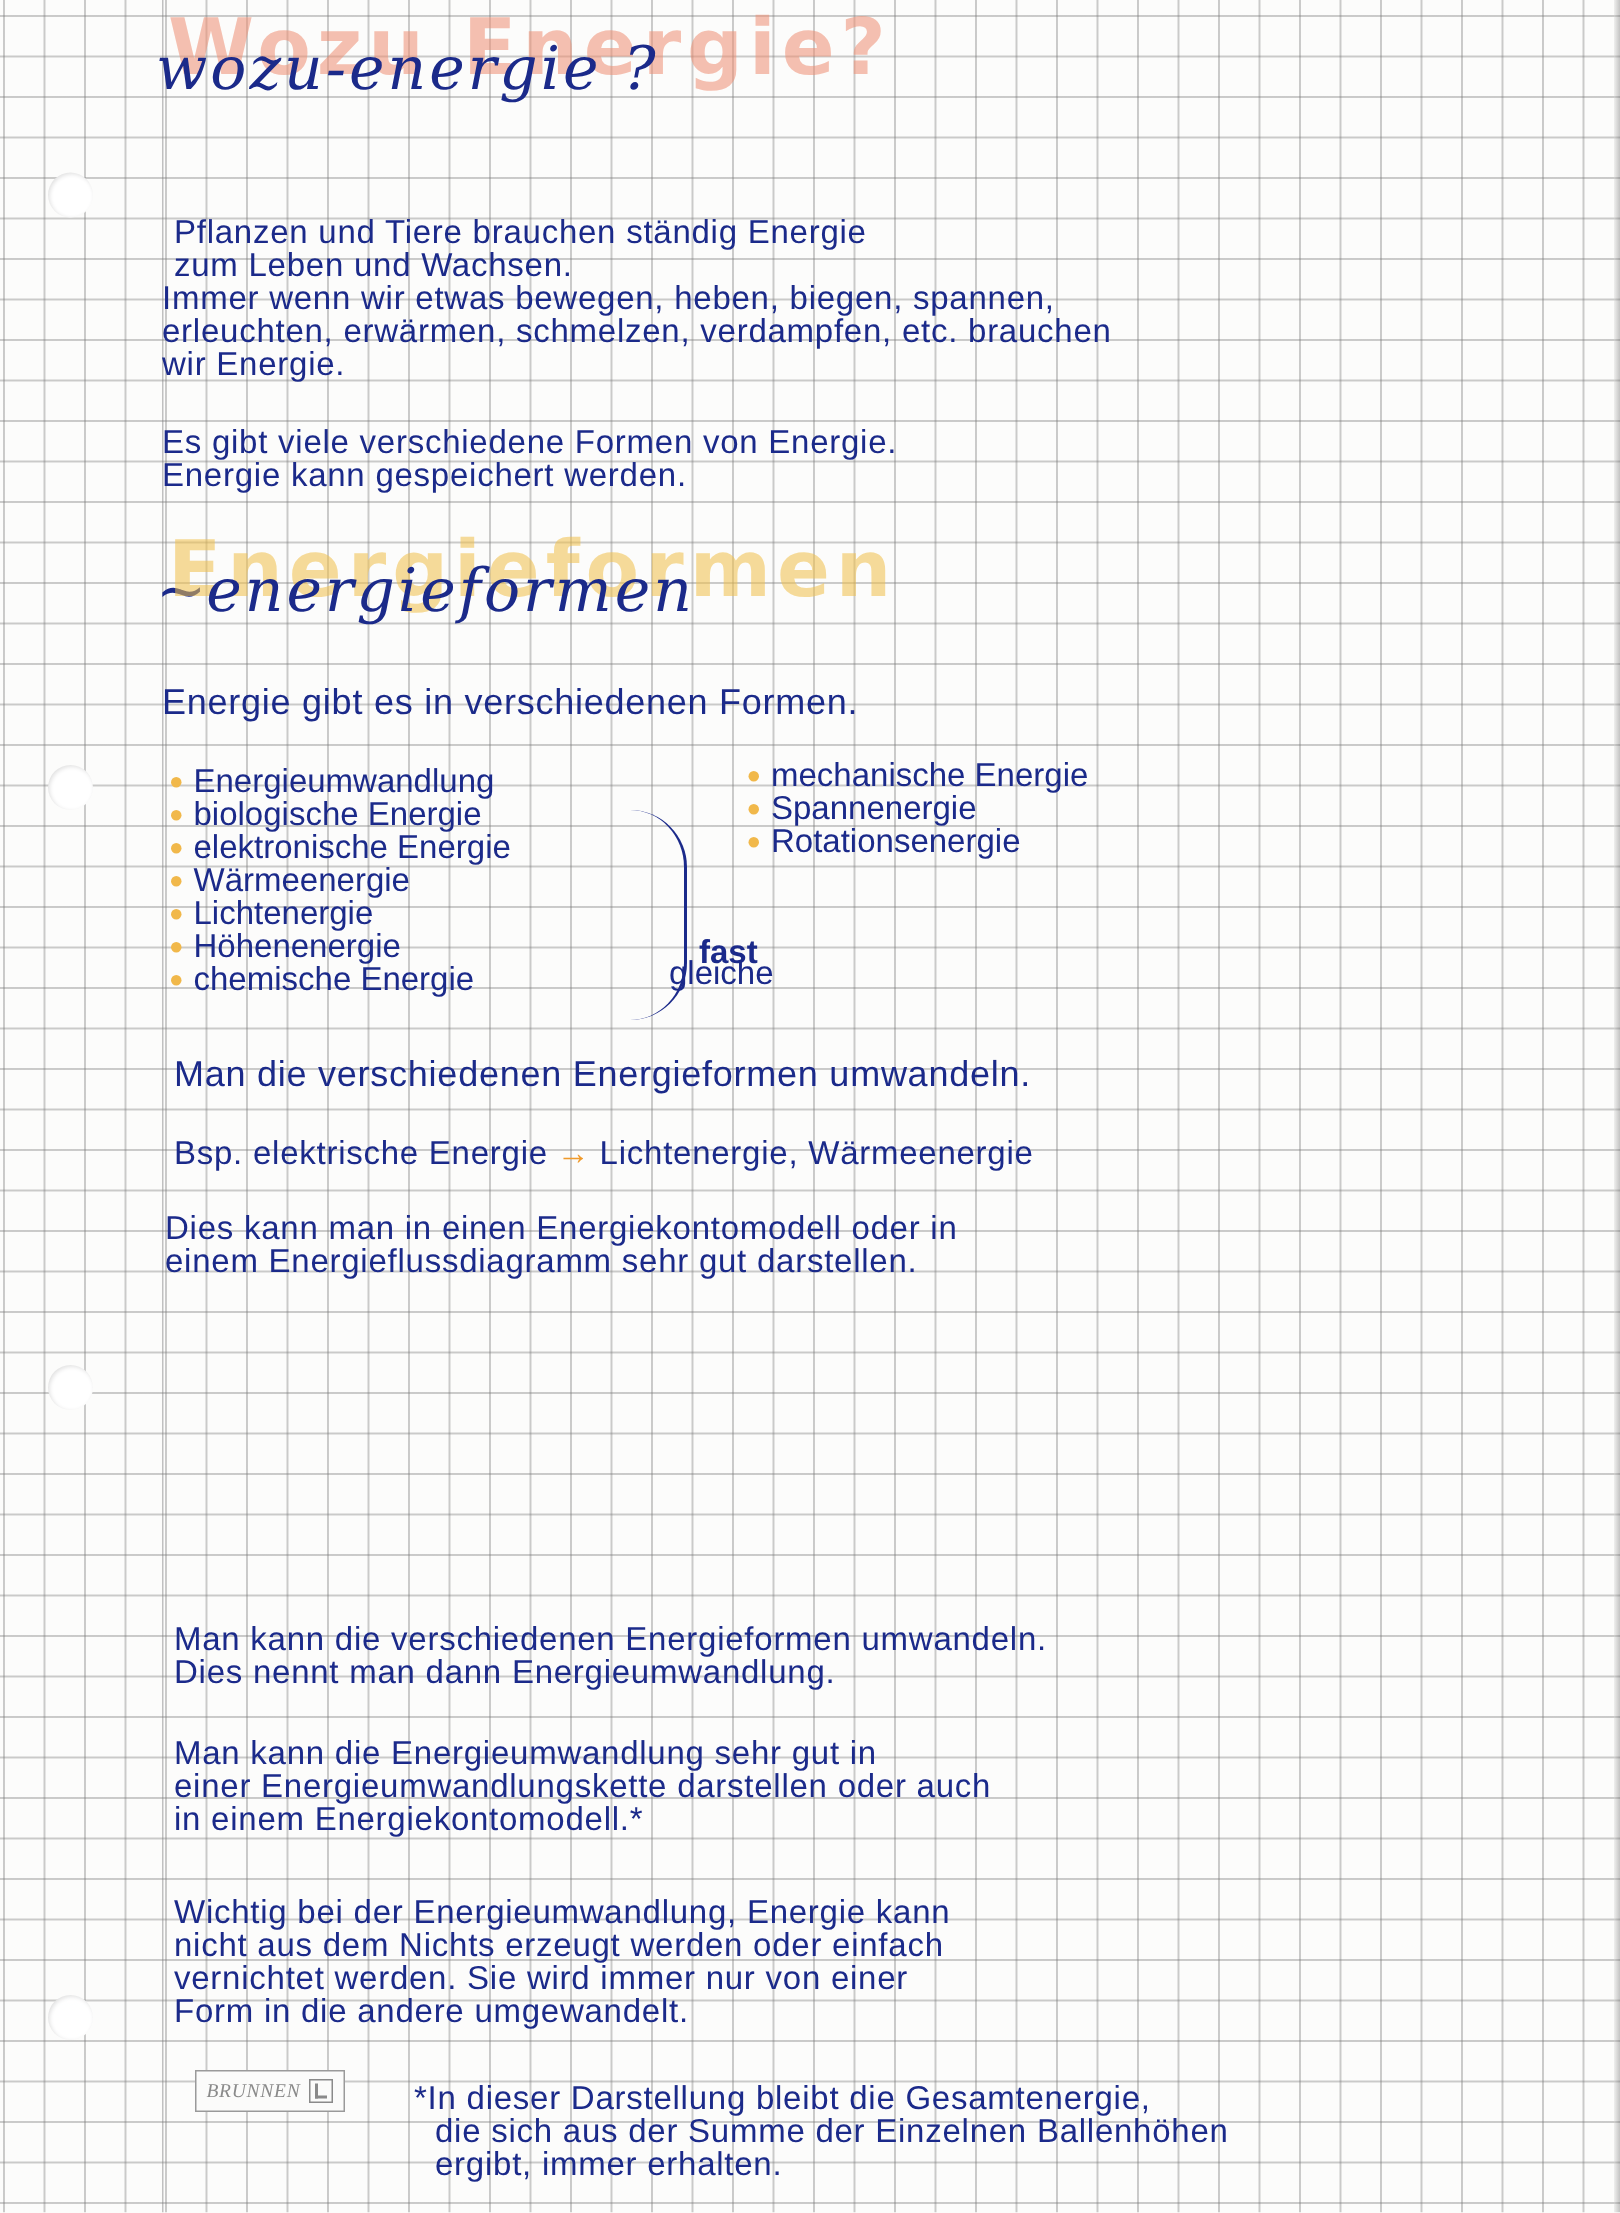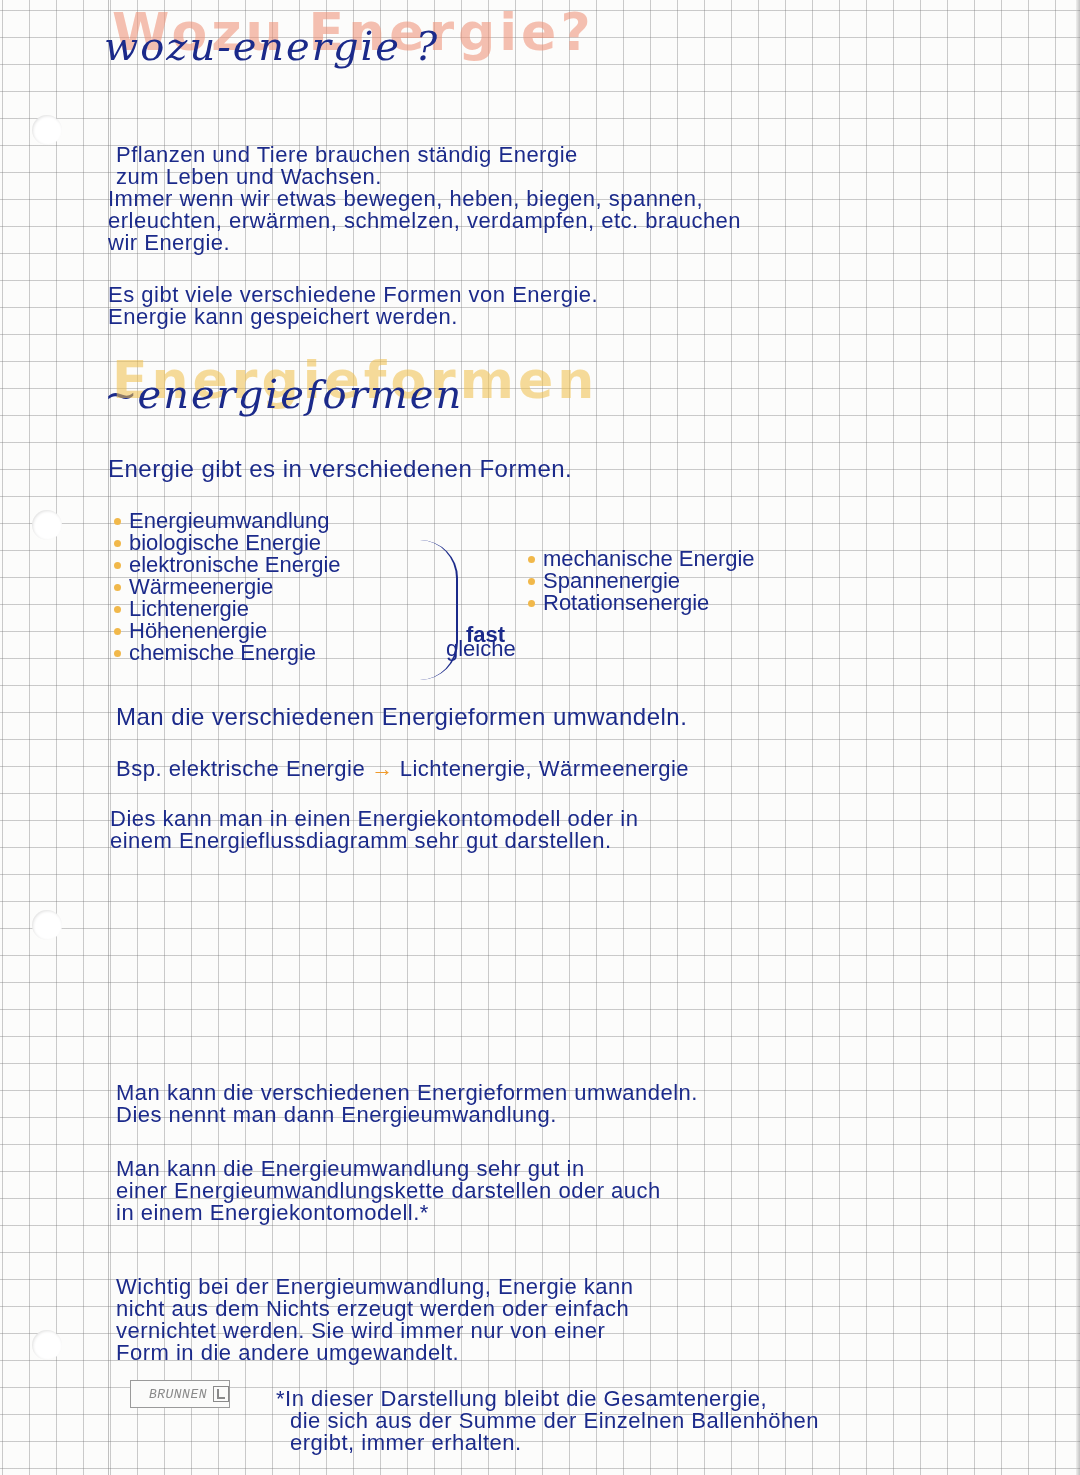--- a/index.html
+++ b/index.html
@@ -127,23 +127,23 @@
       margin: 0 6px;
     }
     .brand-box {
       position: absolute;
       left: 130px; top: 1380px;
       width: 98px; height: 26px;
       border: 1px solid #9a9a9a;
       background: #fbfbfa;
       display: flex;
       align-items: center;
-      justify-content: flex-end;
+      justify-content: center;
       gap: 6px;
-      font-family: Liberation Mono, monospace;
+      font-family: Liberation Serif, serif;
       font-size: 13px;
       color: #8a8a8a;
       font-style: italic;
       letter-spacing: 0.5px;
     }
     .brand-logo {
       display: inline-block;
       width: 14px; height: 14px;
       border: 1px solid #8a8a8a;
       position: relative;
@@ -227,21 +227,21 @@
     <li>
         <span class="bullet"></span>
         <span>chemische Energie</span>
       </li>
   </ul>
 
   <div class="brace" style="left:420px; top:540px; width:36px; height:140px;"></div>
   <div class="fast-label" style="left:466px; top:624px;font-weight:bold;">fast</div>
   <div class="fast-label" style="left:446px; top:638px;">gleiche</div>
 
-  <ul class="list" style="left:528px; top:506px;margin-top:42px;">
+  <ul class="list" style="left:499px; top:506px;">
     <li>
         <span class="bullet"></span>
         <span>mechanische Energie</span>
       </li>
     <li>
         <span class="bullet"></span>
         <span>Spannenergie</span>
       </li>
     <li>
         <span class="bullet"></span>
@@ -268,21 +268,21 @@
     <span class="line">Man kann die verschiedenen Energieformen umwandeln.</span>
     <span class="line">Dies nennt man dann Energieumwandlung.</span>
   </div>
 
   <div class="para" style="left:116px; top:1158px;">
     <span class="line">Man kann die Energieumwandlung sehr gut in</span>
     <span class="line">einer Energieumwandlungskette darstellen oder auch</span>
     <span class="line">in einem Energiekontomodell.*</span>
   </div>
 
-  <div class="para" style="left:116px; top:1264px;margin-top:12px;">
+  <div class="para" style="left:116px; top:1264px;">
     <span class="line">Wichtig bei der Energieumwandlung, Energie kann</span>
     <span class="line">nicht aus dem Nichts erzeugt werden oder einfach</span>
     <span class="line">vernichtet werden. Sie wird immer nur von einer</span>
     <span class="line">Form in die andere umgewandelt.</span>
   </div>
 
   <div class="brand-box">
     <span>BRUNNEN</span>
     <span class="brand-logo"></span>
   </div>

